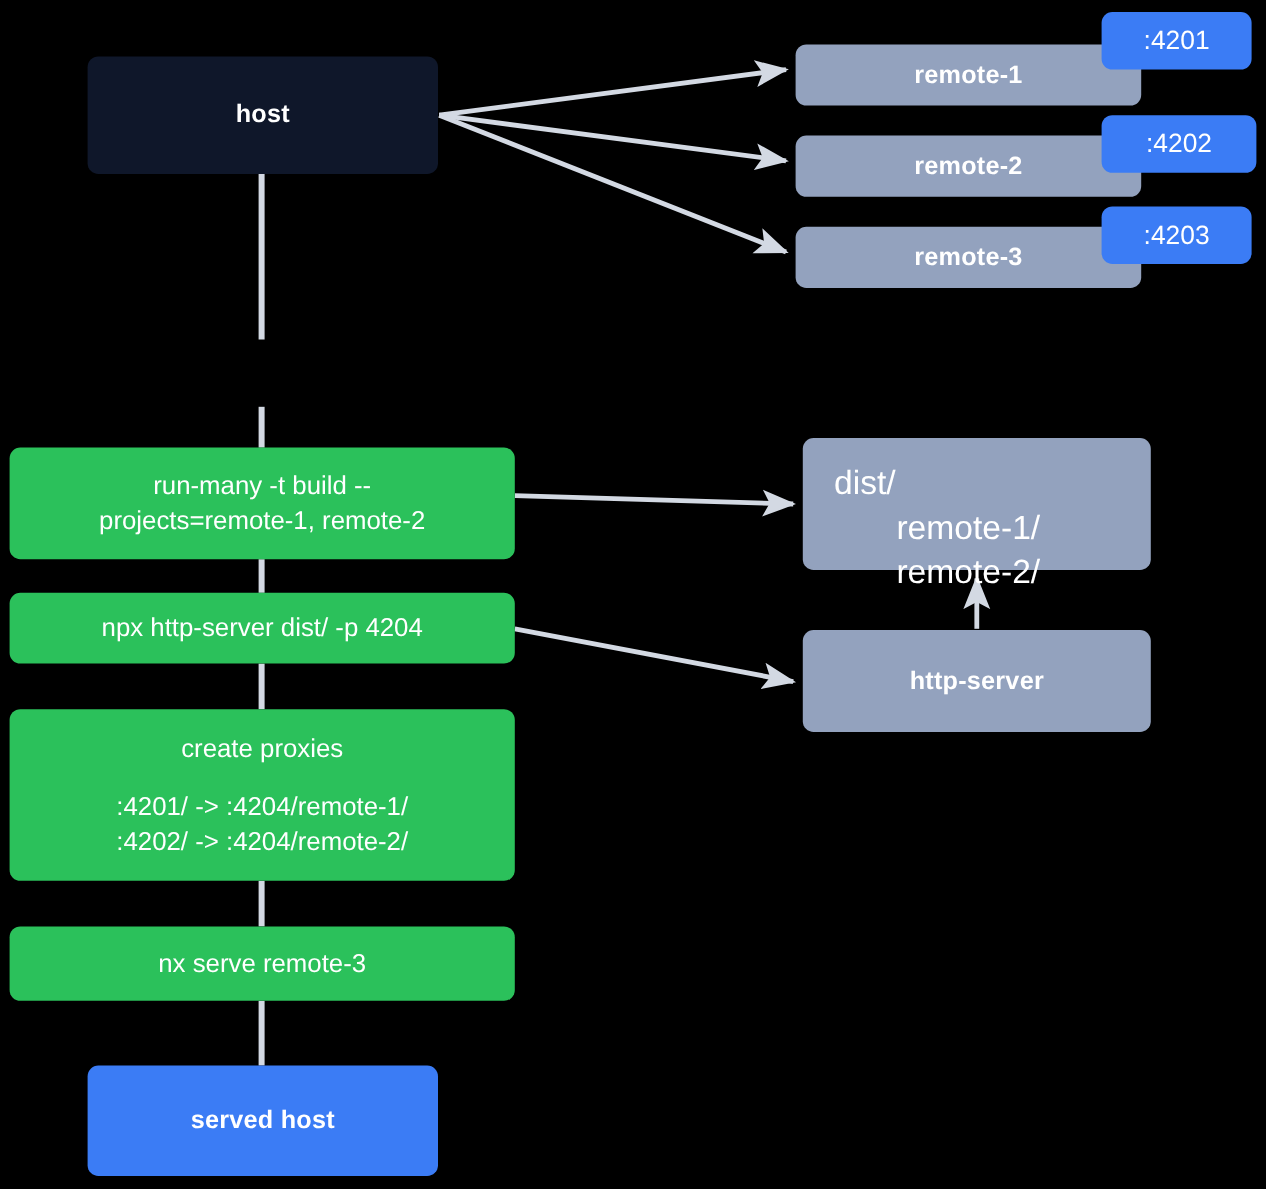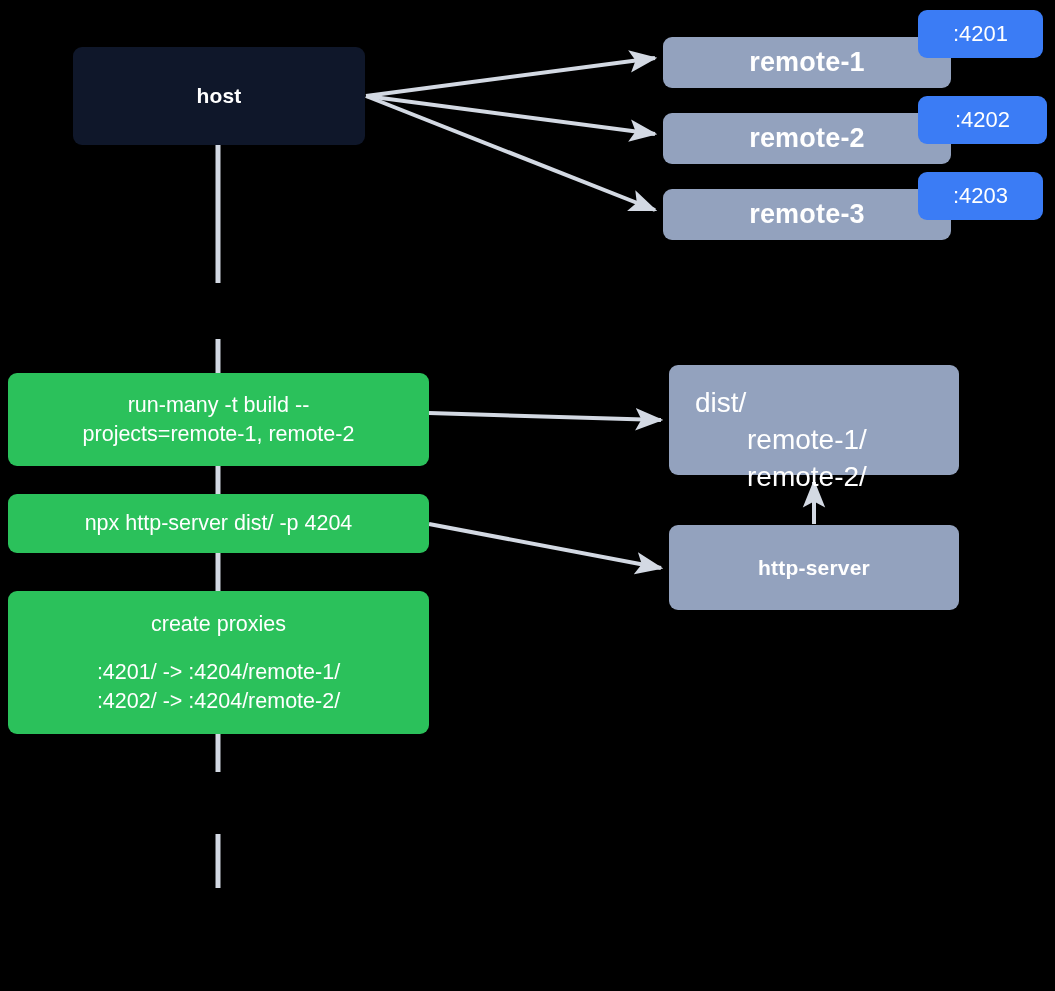--- a/index.html
+++ b/index.html
@@ -53,21 +53,21 @@
   .node-served {
     background: #3B7CF5;
     font-weight: bold;
     font-size: 21px;
     letter-spacing: 0.2px;
   }
 
   .node-remote {
     background: #93A2BE;
     font-weight: bold;
-    font-size: 27px;
+    font-size: 21px;
     letter-spacing: 0.2px;
   }
 
   .node-cmd {
     background: #2BC15B;
     font-weight: normal;
     font-size: 21.5px;
   }
 
   .node-artifact {
@@ -172,21 +172,27 @@
     <span>npx http-server dist/ -p 4204</span>
   </div>
 
   <div class="node node-cmd" style="left:8px; top:591px; width:421px; height:143px;">
     <span class="cmd-title">create proxies</span>
     <span class="cmd-spacer"></span>
     <span class="cmd-line">:4201/ -&gt; :4204/remote-1/</span>
     <span class="cmd-line">:4202/ -&gt; :4204/remote-2/</span>
   </div>
 
-
+  <div class="node node-cmd" style="left:8px; top:772px; width:421px; height:62px;">
+    <span>nx serve remote-3</span>
+  </div>
+
+  <div class="node node-served" style="left:73px; top:888px; width:292px; height:92px;">
+    <span>served host</span>
+  </div>
 
   <div class="node node-artifact" style="left:669px; top:365px; width:290px; height:110px;">
     <span class="dist-root">dist/</span>
     <span class="dist-child">remote-1/</span>
     <span class="dist-child">remote-2/</span>
   </div>
 
   <div class="node node-service" style="left:669px; top:525px; width:290px; height:85px;">
     <span>http-server</span>
   </div>

